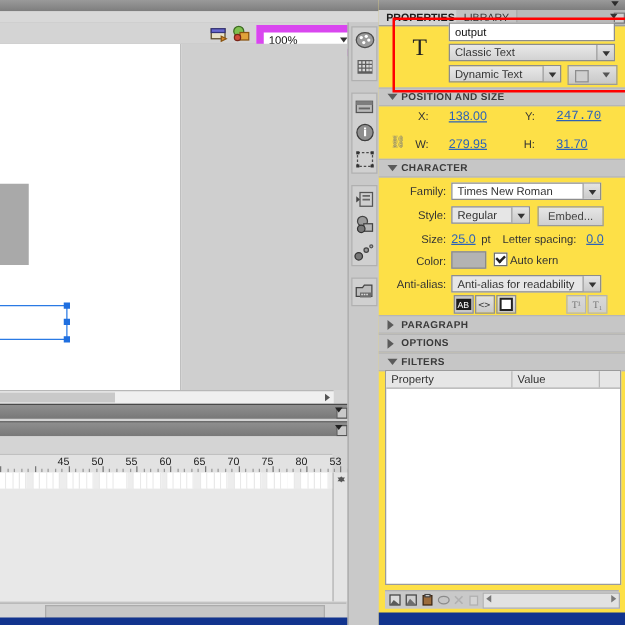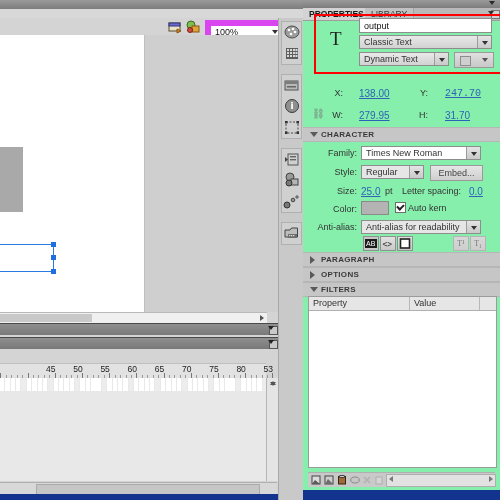--- a/index.html
+++ b/index.html
@@ -86,21 +86,21 @@
   .tl-body{position:absolute;left:0;top:42px;width:266px;height:90px;background:#e8e8e8;
      border-right:1px solid #b5b5b5;}
   .tl-vscroll{position:absolute;left:266px;top:29px;width:11px;height:103px;background:#e4e4e4;
      border-left:1px solid #b5b5b5;}
   .tl-hscroll{position:absolute;left:0;top:133px;width:277px;height:11px;background:#d8d8d8;
      border-top:1px solid #b0b0b0;}
   .tl-hthumb{position:absolute;left:36px;top:1px;width:222px;height:9px;background:#c6c6c6;border:1px solid #ababab;}
   .taskbar{position:absolute;left:0;top:145px;width:303px;height:355px;background:#12348e;}
 
   
-  .props{position:absolute;left:303px;top:0;width:197px;height:500px;background:#86efac;}
+  .props{position:absolute;left:303px;top:0;width:197px;height:500px;background:#fde047;}
   .props-topbar{position:absolute;left:0;top:0;width:197px;height:8px;
      background:linear-gradient(#9a9a9a,#7d7d7d);}
   .props-topbar .arrow{position:absolute;right:5px;top:1px;width:0;height:0;
      border-left:3px solid transparent;border-right:3px solid transparent;border-top:4px solid #2b2b2b;}
   .tabrow{position:absolute;left:0;top:8px;width:197px;height:12px;background:#b9b9b9;
      border-bottom:1px solid #9d9d9d;}
   .tab{position:absolute;top:0;height:12px;line-height:12px;font-size:8.5px;
      padding:0 6px;color:#333;}
   .tab.active{left:0;background:#d3d3d3;color:#1a1a1a;font-weight:bold;border-right:1px solid #a5a5a5;}
   .tab.inactive{left:62px;background:#c2c2c2;border-right:1px solid #a5a5a5;}
@@ -495,20 +495,24 @@
 
     <div class="combo" id="type1">
       <span>Classic Text</span>
       <i class="ar"></i>
     </div>
     <div id="render-btn">
       <i class="g1"></i>
       <i class="ar2"></i>
     </div>
 
+    <div class="sect" style="top:70px;">
+      <i class="tw open"></i>
+      <span class="stitle">POSITION AND SIZE</span>
+    </div>
     <span class="lab" style="left:20px;top:88px;width:20px;">X:</span>
     <span class="val-link" style="left:56px;top:88px;">138.00</span>
     <span class="lab" style="left:105px;top:88px;width:20px;">Y:</span>
     <span class="val-link" style="left:142px;top:88px;font-family:Liberation Mono, monospace;">247.70</span>
 
     <span class="lab" style="left:14px;top:110px;width:26px;">W:</span>
     <span class="val-link" style="left:56px;top:110px;">279.95</span>
     <span class="lab" style="left:105px;top:110px;width:20px;">H:</span>
     <span class="val-link" style="left:142px;top:110px;">31.70</span>
     <span style="position:absolute;left:9px;top:108px;font-size:10px;color:#777;">⛓</span>

